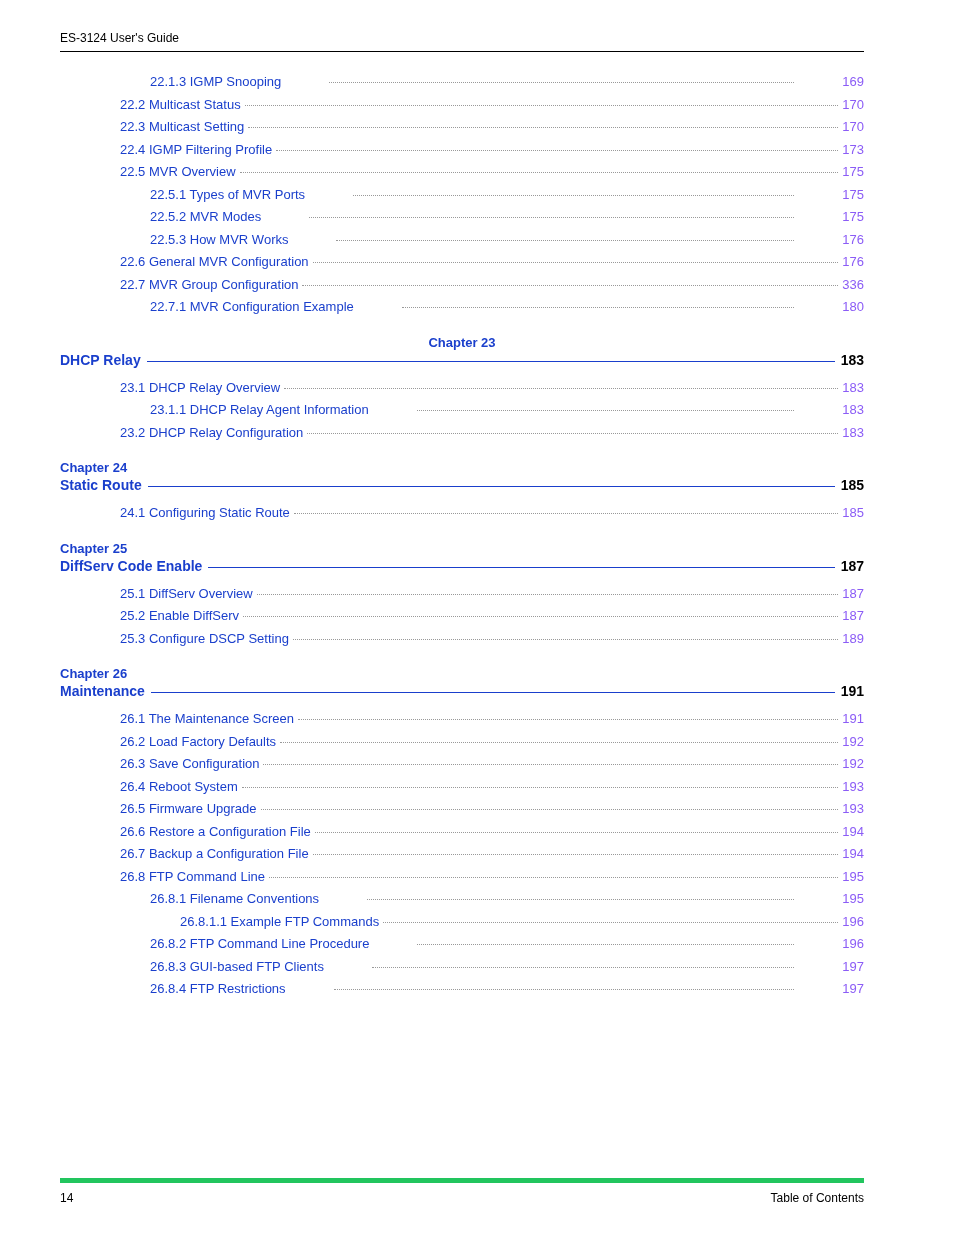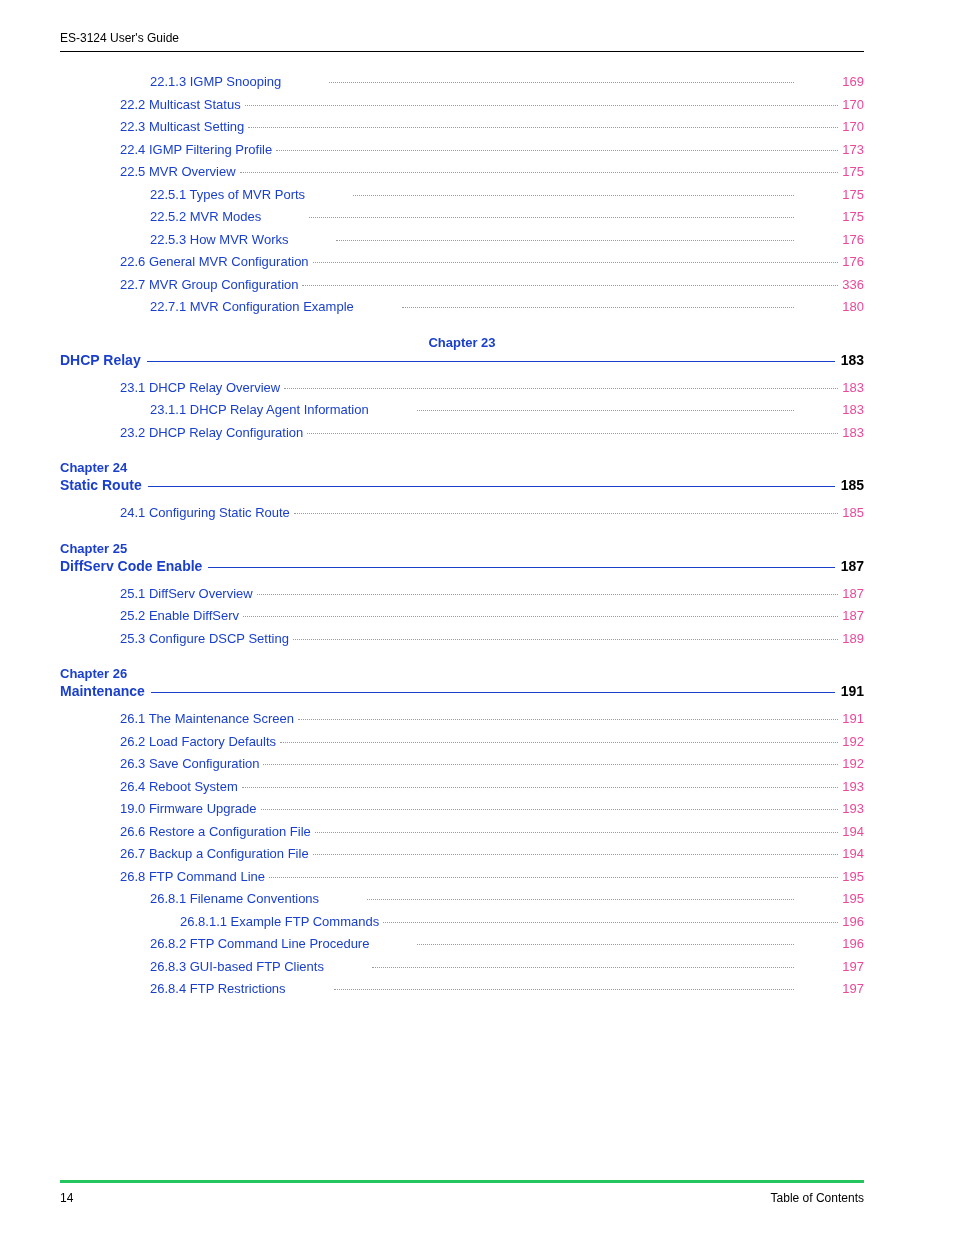--- a/index.html
+++ b/index.html
@@ -28,21 +28,21 @@
       color: #000;
     }
     .footer {
       position: absolute;
       bottom: 30px;
       left: 60px;
       right: 60px;
       display: flex;
       justify-content: space-between;
       align-items: center;
-      border-top: 3px solid #22c55e;
+      border-top: 5px solid #22c55e;
       padding-top: 8px;
     }
     .footer-page {
       font-size: 12px;
       color: #000;
     }
     .footer-title {
       font-size: 12px;
       color: #000;
     }
@@ -60,21 +60,21 @@
     }
     .toc-entry .dots {
       flex: 1;
       border-bottom: 1px dotted #999;
       margin: 0 4px;
       position: relative;
       bottom: 3px;
     }
     .toc-entry .page-num {
       flex-shrink: 0;
-      color: #ec4899;
+      color: #8b5cf6;
     }
     .link-blue { color: #1a3fcc; }
     .indent-1 { padding-left: 60px; }
     .indent-2 { padding-left: 90px; gap: 44px; }
     .indent-3 { padding-left: 120px; }
     .chapter-label {
       color: #1a3fcc;
       font-weight: bold;
       font-size: 13px;
       margin-top: 18px;
@@ -256,21 +256,21 @@
         <span class="entry-text link-blue">26.3 Save Configuration</span>
         <span class="dots"></span>
         <span class="page-num">192</span>
       </div>
       <div class="toc-entry indent-1">
         <span class="entry-text link-blue">26.4 Reboot System</span>
         <span class="dots"></span>
         <span class="page-num">193</span>
       </div>
       <div class="toc-entry indent-1">
-        <span class="entry-text link-blue">19.0 Firmware Upgrade</span>
+        <span class="entry-text link-blue">26.5 Firmware Upgrade</span>
         <span class="dots"></span>
         <span class="page-num">193</span>
       </div>
       <div class="toc-entry indent-1">
         <span class="entry-text link-blue">26.6 Restore a Configuration File</span>
         <span class="dots"></span>
         <span class="page-num">194</span>
       </div>
       <div class="toc-entry indent-1">
         <span class="entry-text link-blue">26.7 Backup a Configuration File</span>

